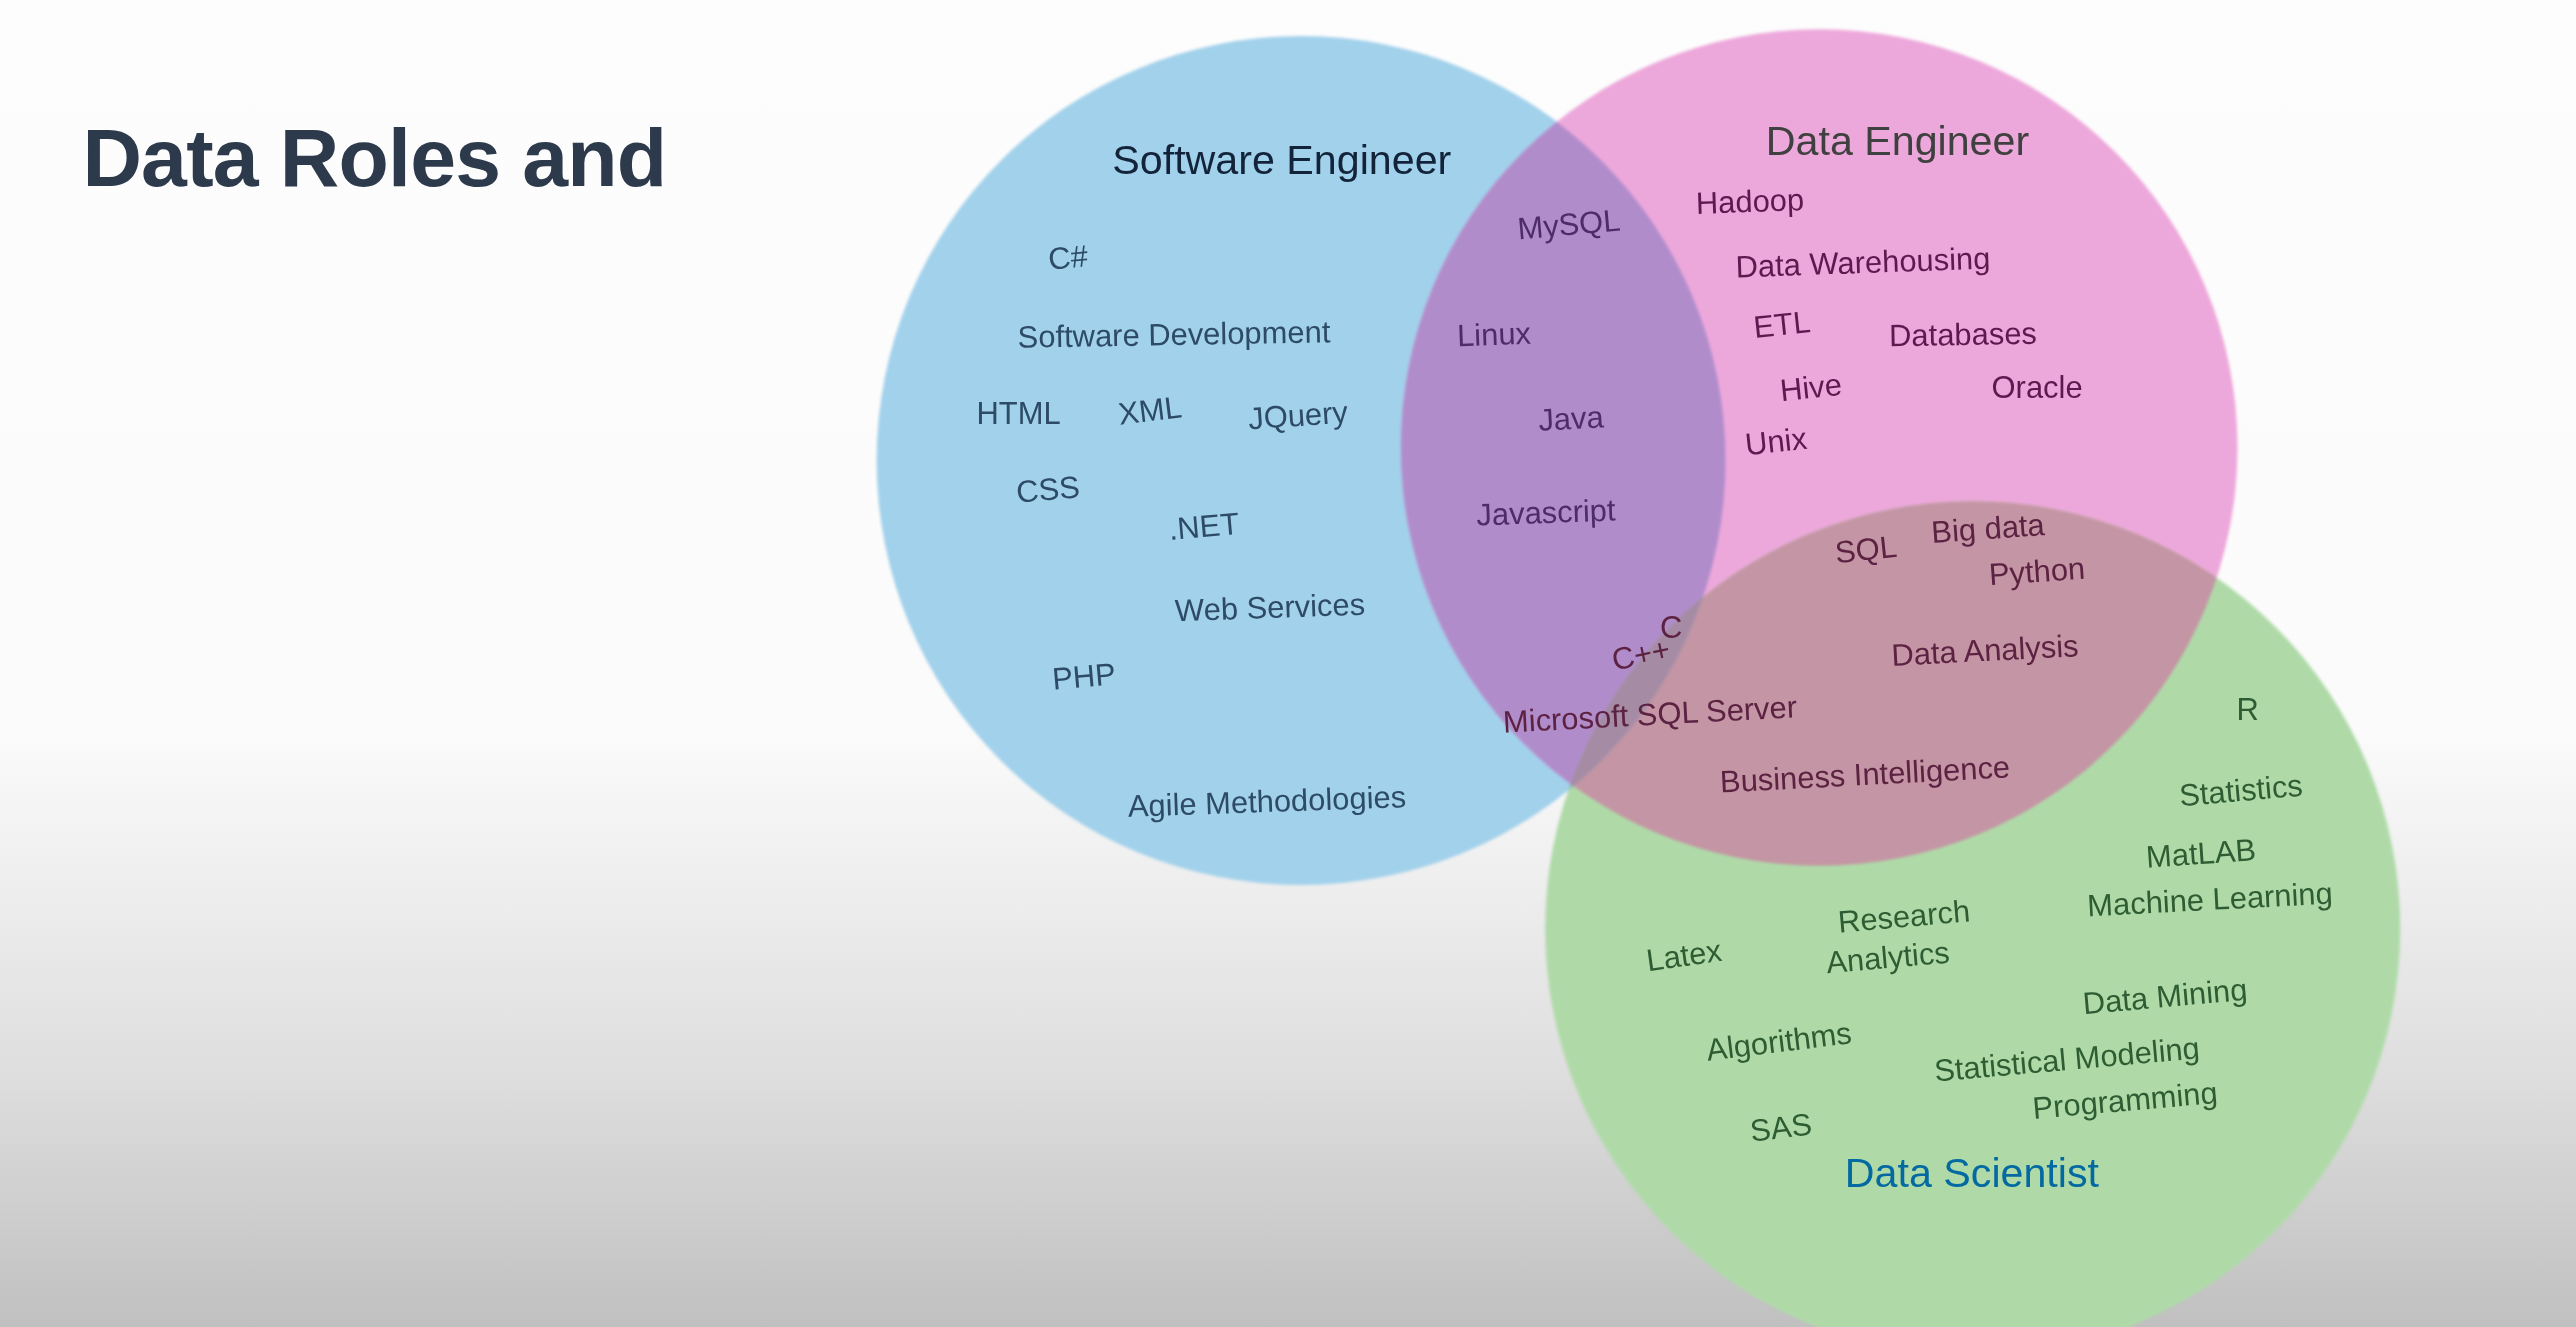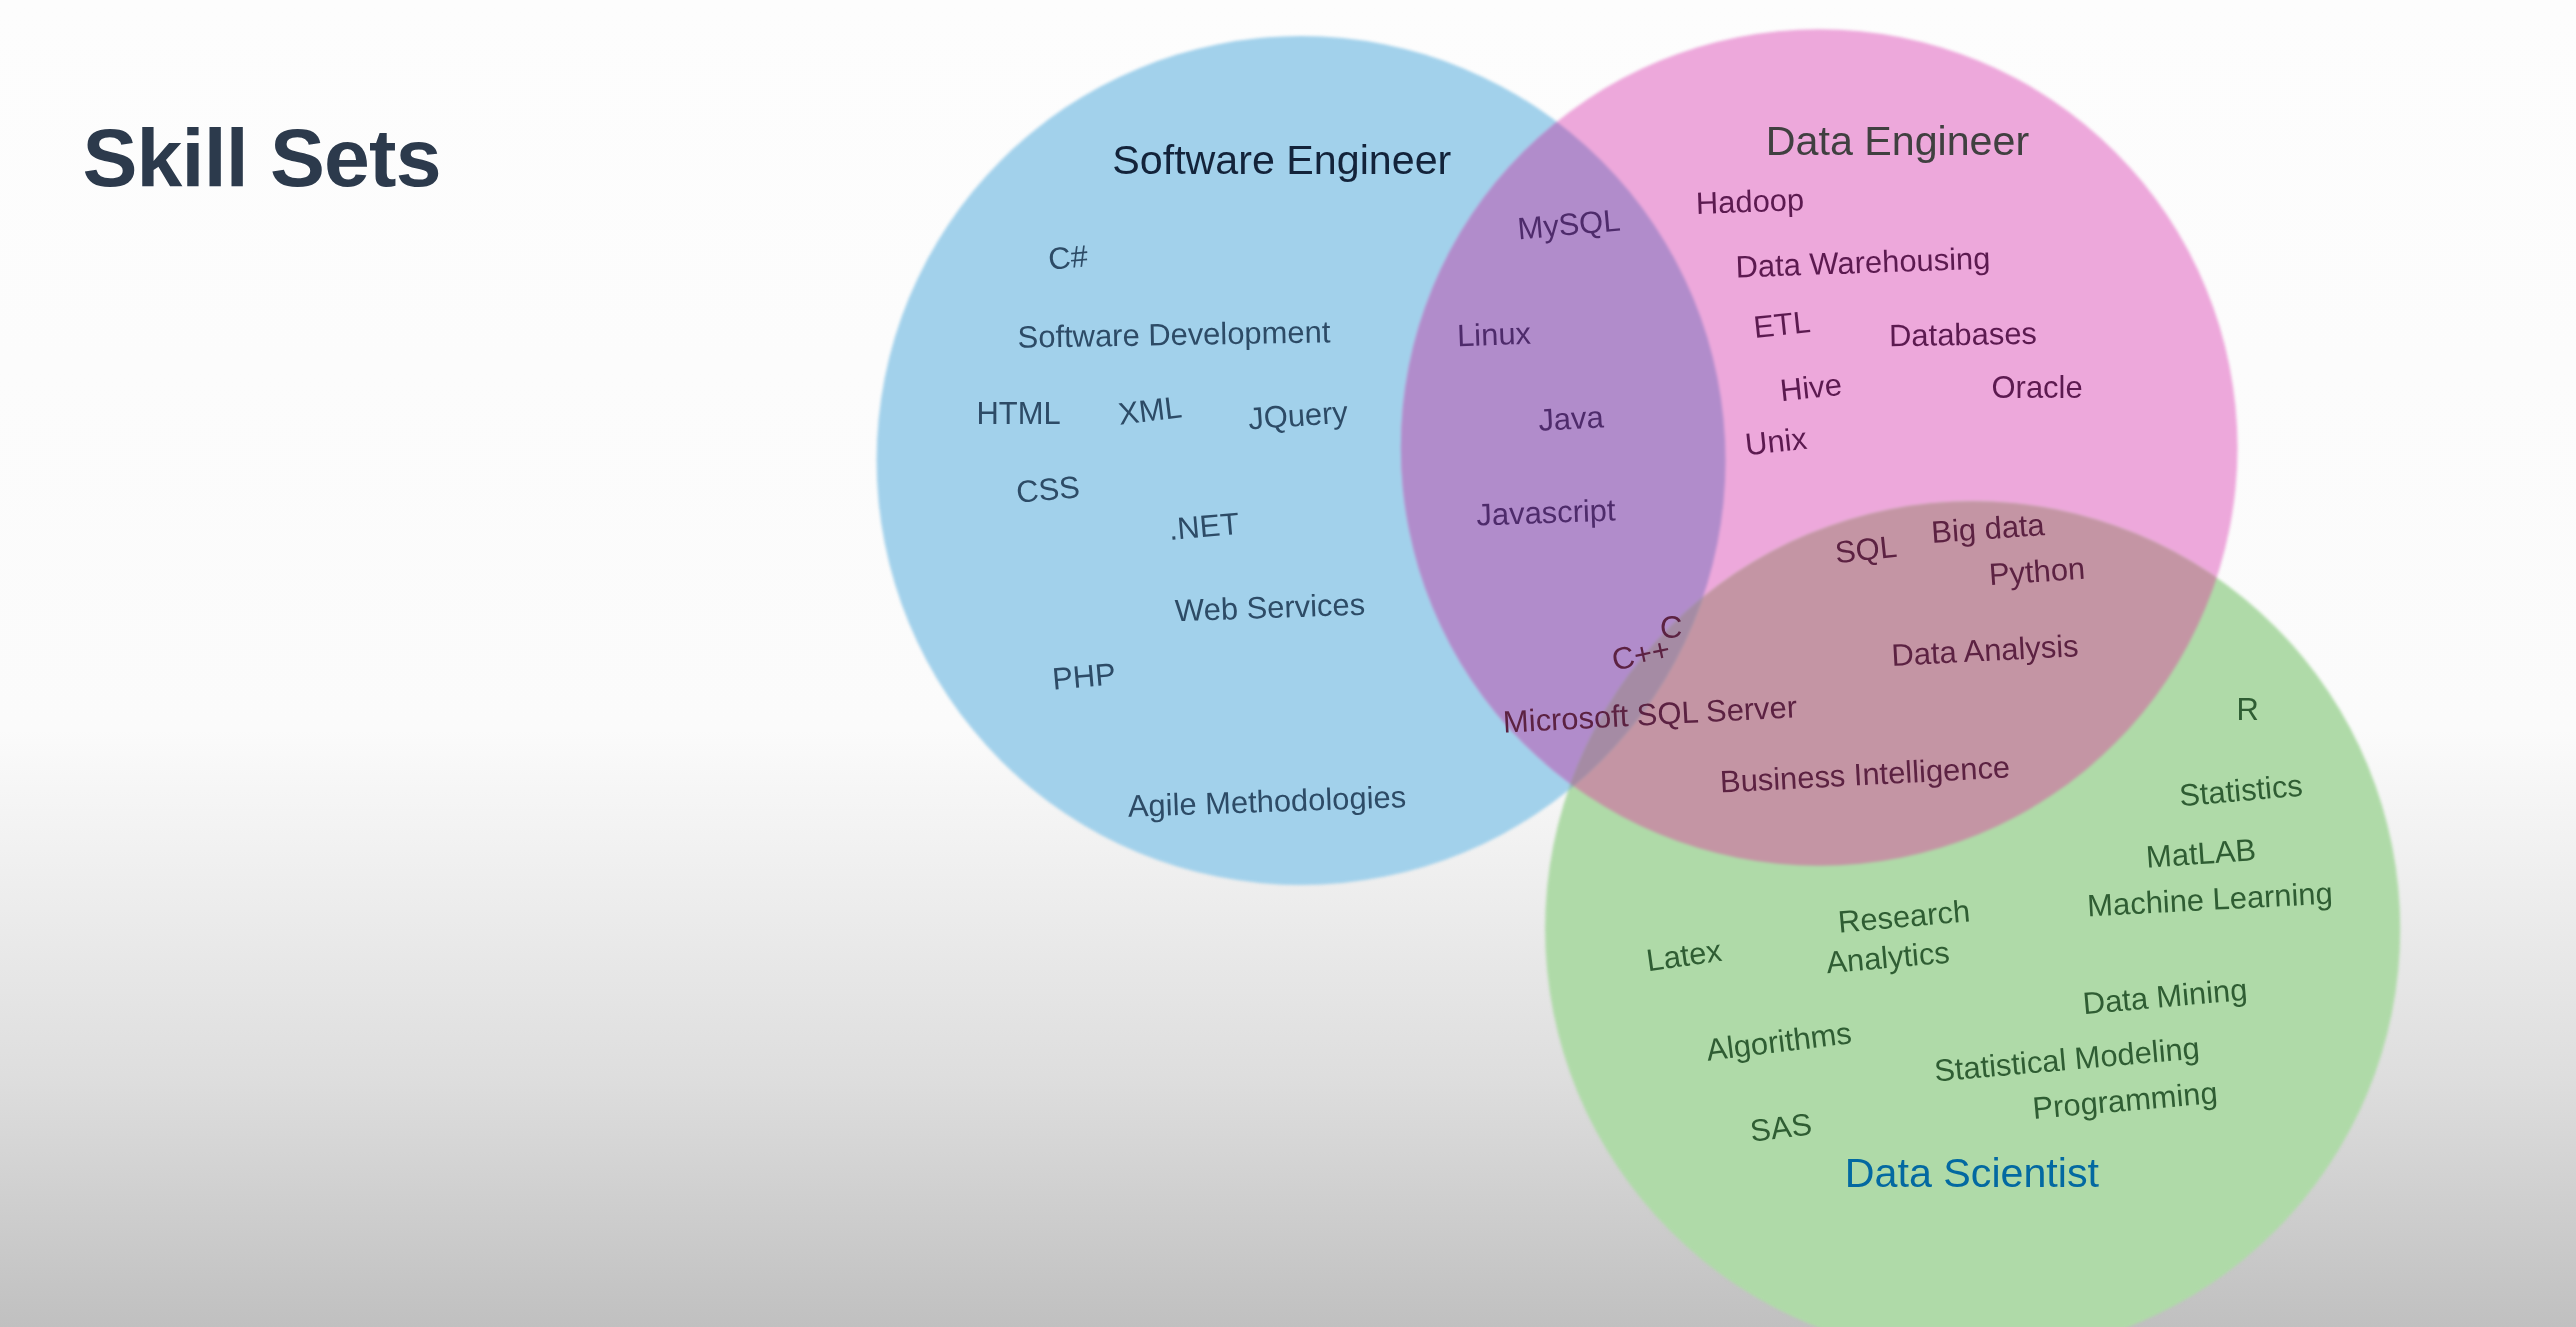--- a/index.html
+++ b/index.html
@@ -82,21 +82,21 @@
     </g>
     <g clip-path="url(#clipA)">
       <circle cx="2570" cy="1210" r="557" fill="#8fb9bc"></circle>
       <g clip-path="url(#clipB)">
         <circle cx="2570" cy="1210" r="557" fill="#a58ba4"></circle>
       </g>
     </g>
   </svg>
 
   <div class="page-title">
-    <div>Skill Sets</div>
+    <div>Data Roles and</div>
   </div>
 
   <div class="circle-title ct-sw" style="left:49.76%;top:12.02%">Software Engineer</div>
   <div class="circle-title ct-de" style="left:73.66%;top:10.64%">Data Engineer</div>
   <div class="circle-title ct-ds" style="left:76.55%;top:88.32%">Data Scientist</div>
 
   <span class="lbl c-sw" style="left:41.45%;top:19.42%;--r:-5deg">C#</span>
   <span class="lbl c-sw" style="left:45.59%;top:25.26%;--r:-1deg">Software Development</span>
   <span class="lbl c-sw" style="left:39.54%;top:31.16%">HTML</span>
   <span class="lbl c-sw" style="left:44.64%;top:30.92%;--r:-7deg">XML</span>

